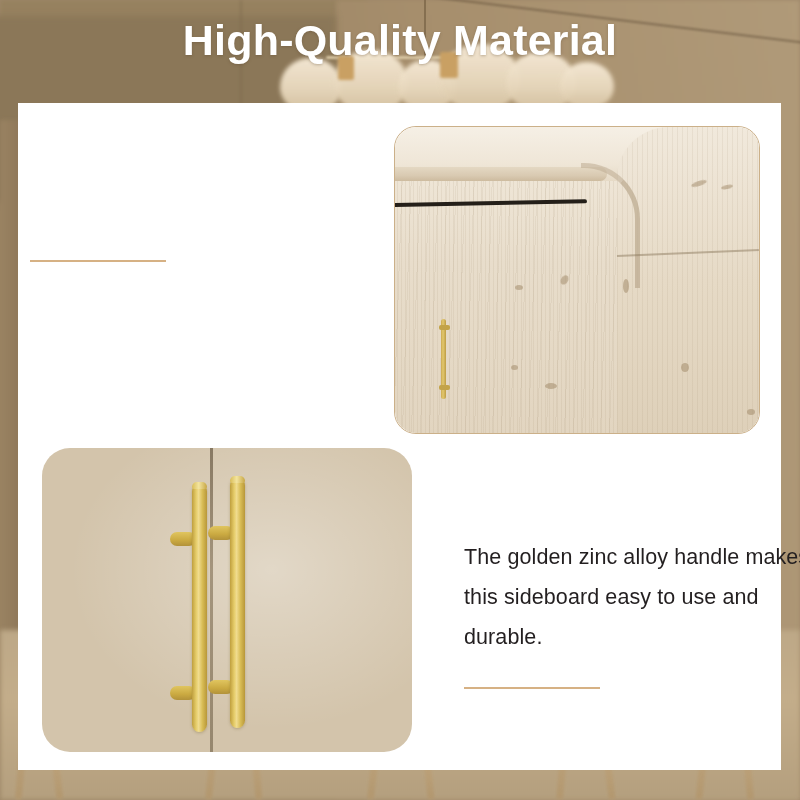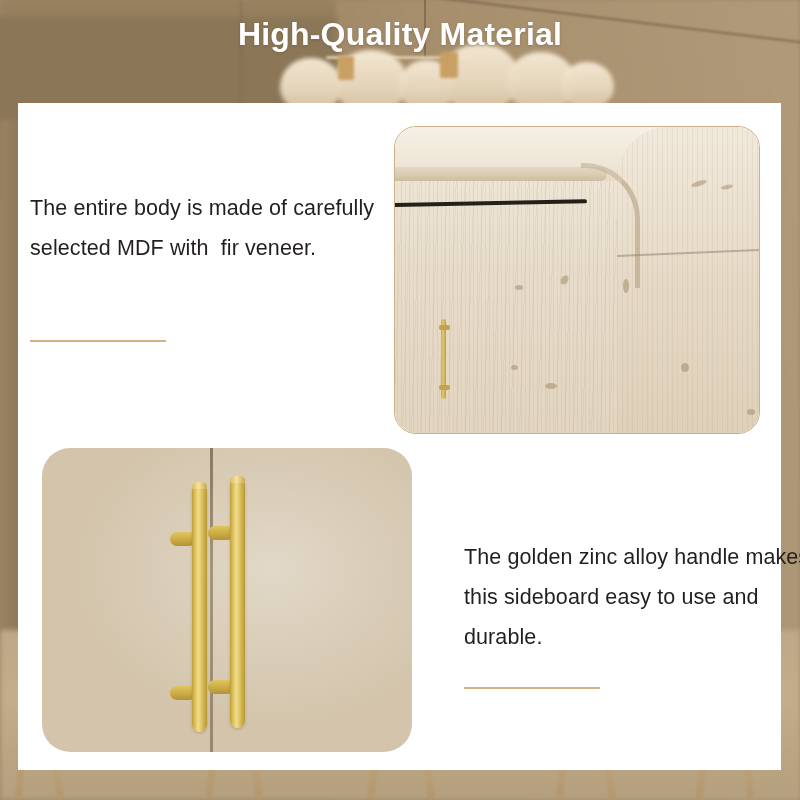--- a/index.html
+++ b/index.html
@@ -91,21 +91,21 @@
   .bg-left-obj{
     position:absolute;left:0;top:120px;width:22px;height:560px;
     background:linear-gradient(90deg,#9a8362 0%,#8e7759 100%);
     filter:blur(2px);
   }
 
   
   .title{
     position:absolute;left:0;top:16px;width:800px;
     text-align:center;
-    font-size:32px;font-weight:bold;color:#ffffff;
+    font-size:43px;font-weight:bold;color:#ffffff;
     letter-spacing:.2px;
     text-shadow:0 1px 3px rgba(90,70,46,.35);
   }
 
   
   .card{
     position:absolute;left:18px;top:103px;width:763px;height:667px;
     background:#ffffff;
   }
 
@@ -310,21 +310,20 @@
     <div class="post l2"></div>
     <div class="post r1"></div>
     <div class="post r2"></div>
     <div class="bar left"></div>
     <div class="bar right"></div>
     <div class="bar-cap lt"></div>
     <div class="bar-cap rt"></div>
   </div>
 
   <div class="text-block tb1">
-    <p>The entire body is made of carefully selected MDF with  fir veneer.</p>
     <div class="rule" style="background-color: rgb(214, 177, 132);"></div>
   </div>
 
   <div class="text-block tb2">
     <p>The golden zinc alloy handle makes this sideboard easy to use and durable.</p>
     <div class="rule" style="background-color: rgb(214, 177, 132);"></div>
   </div>
 
 </div>
 

